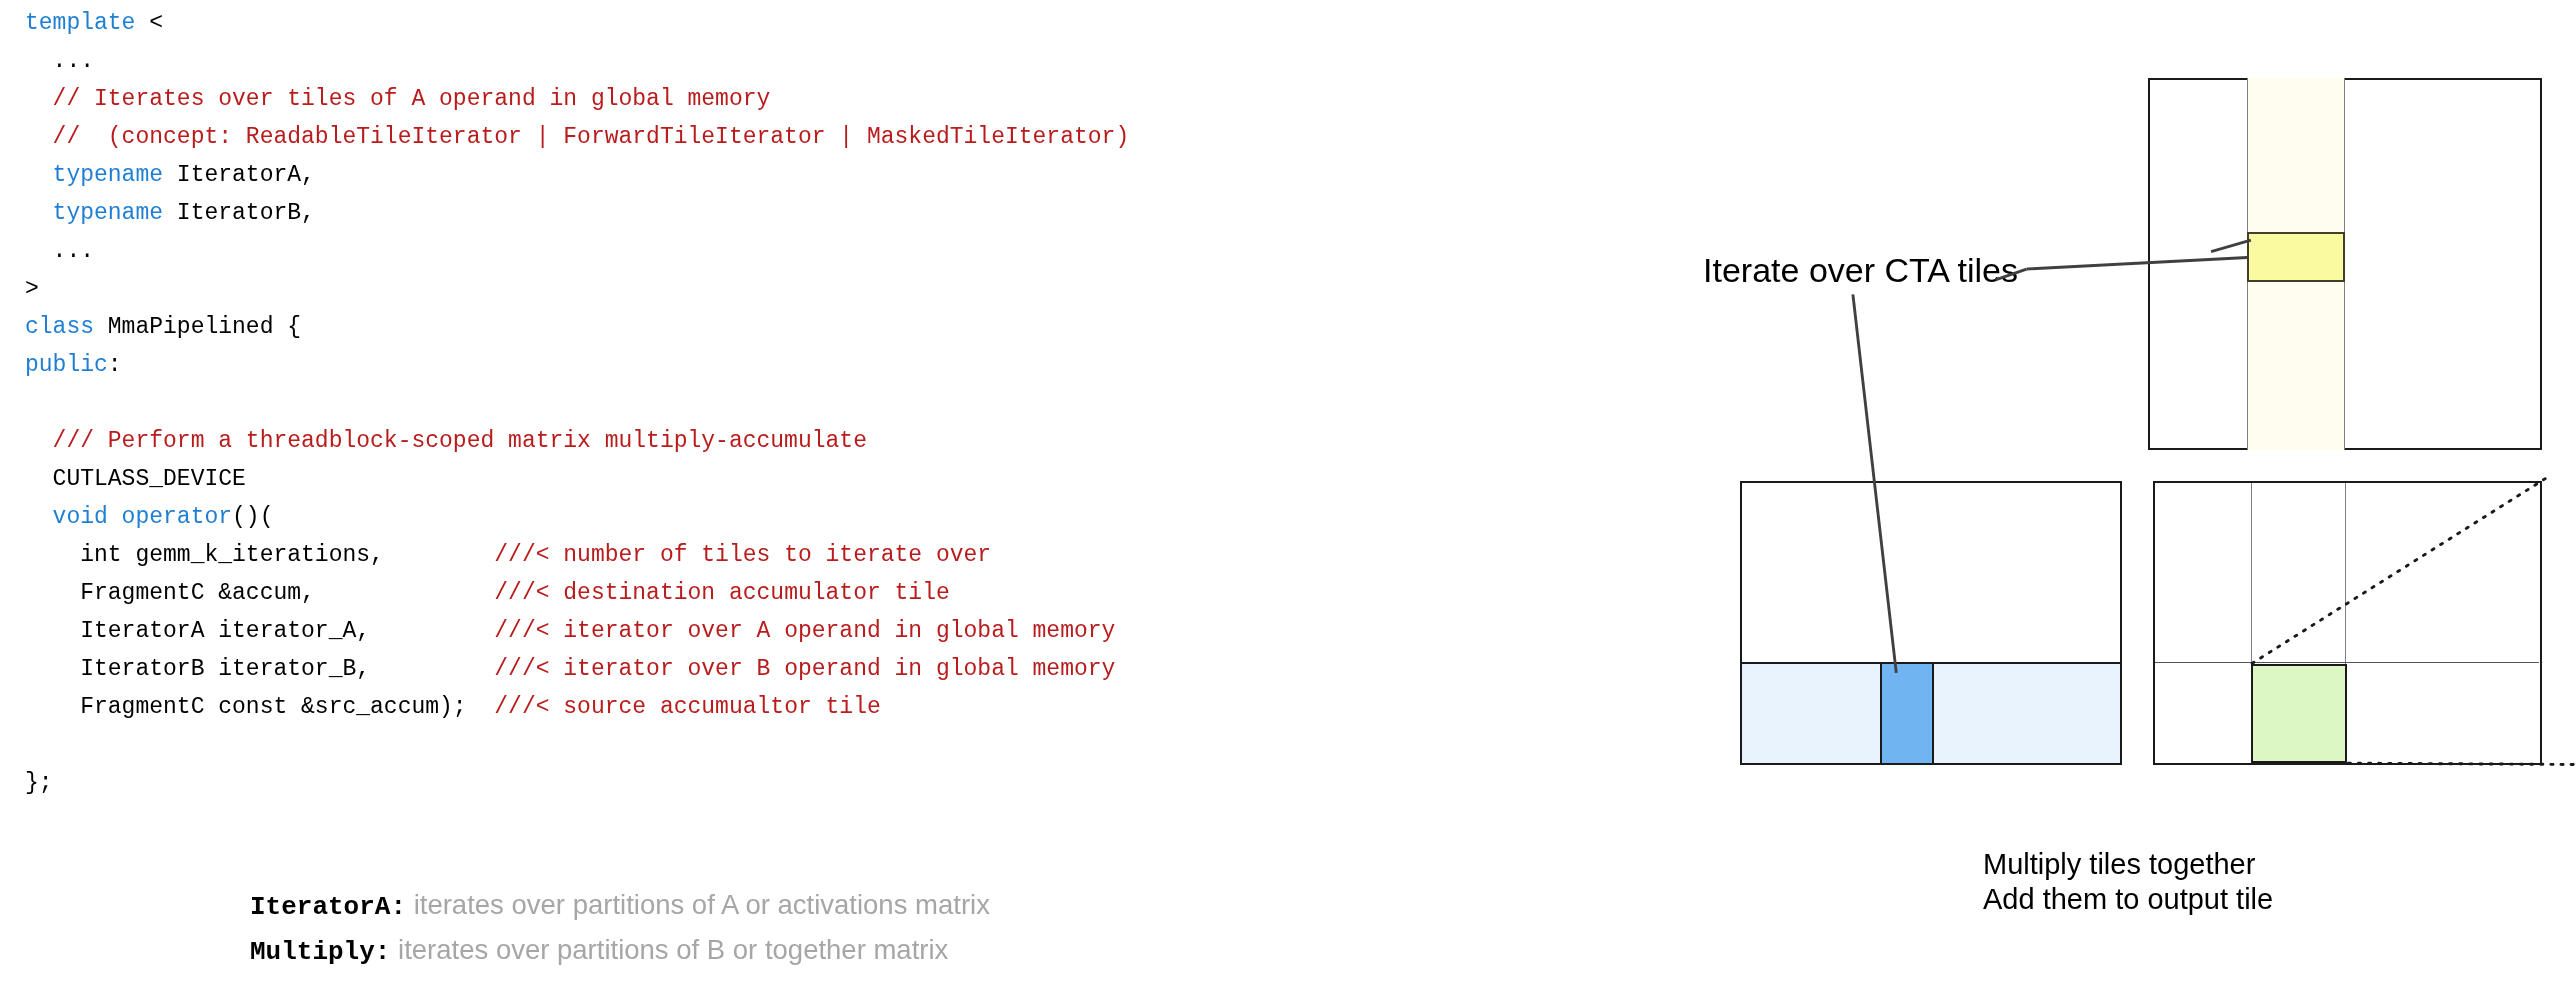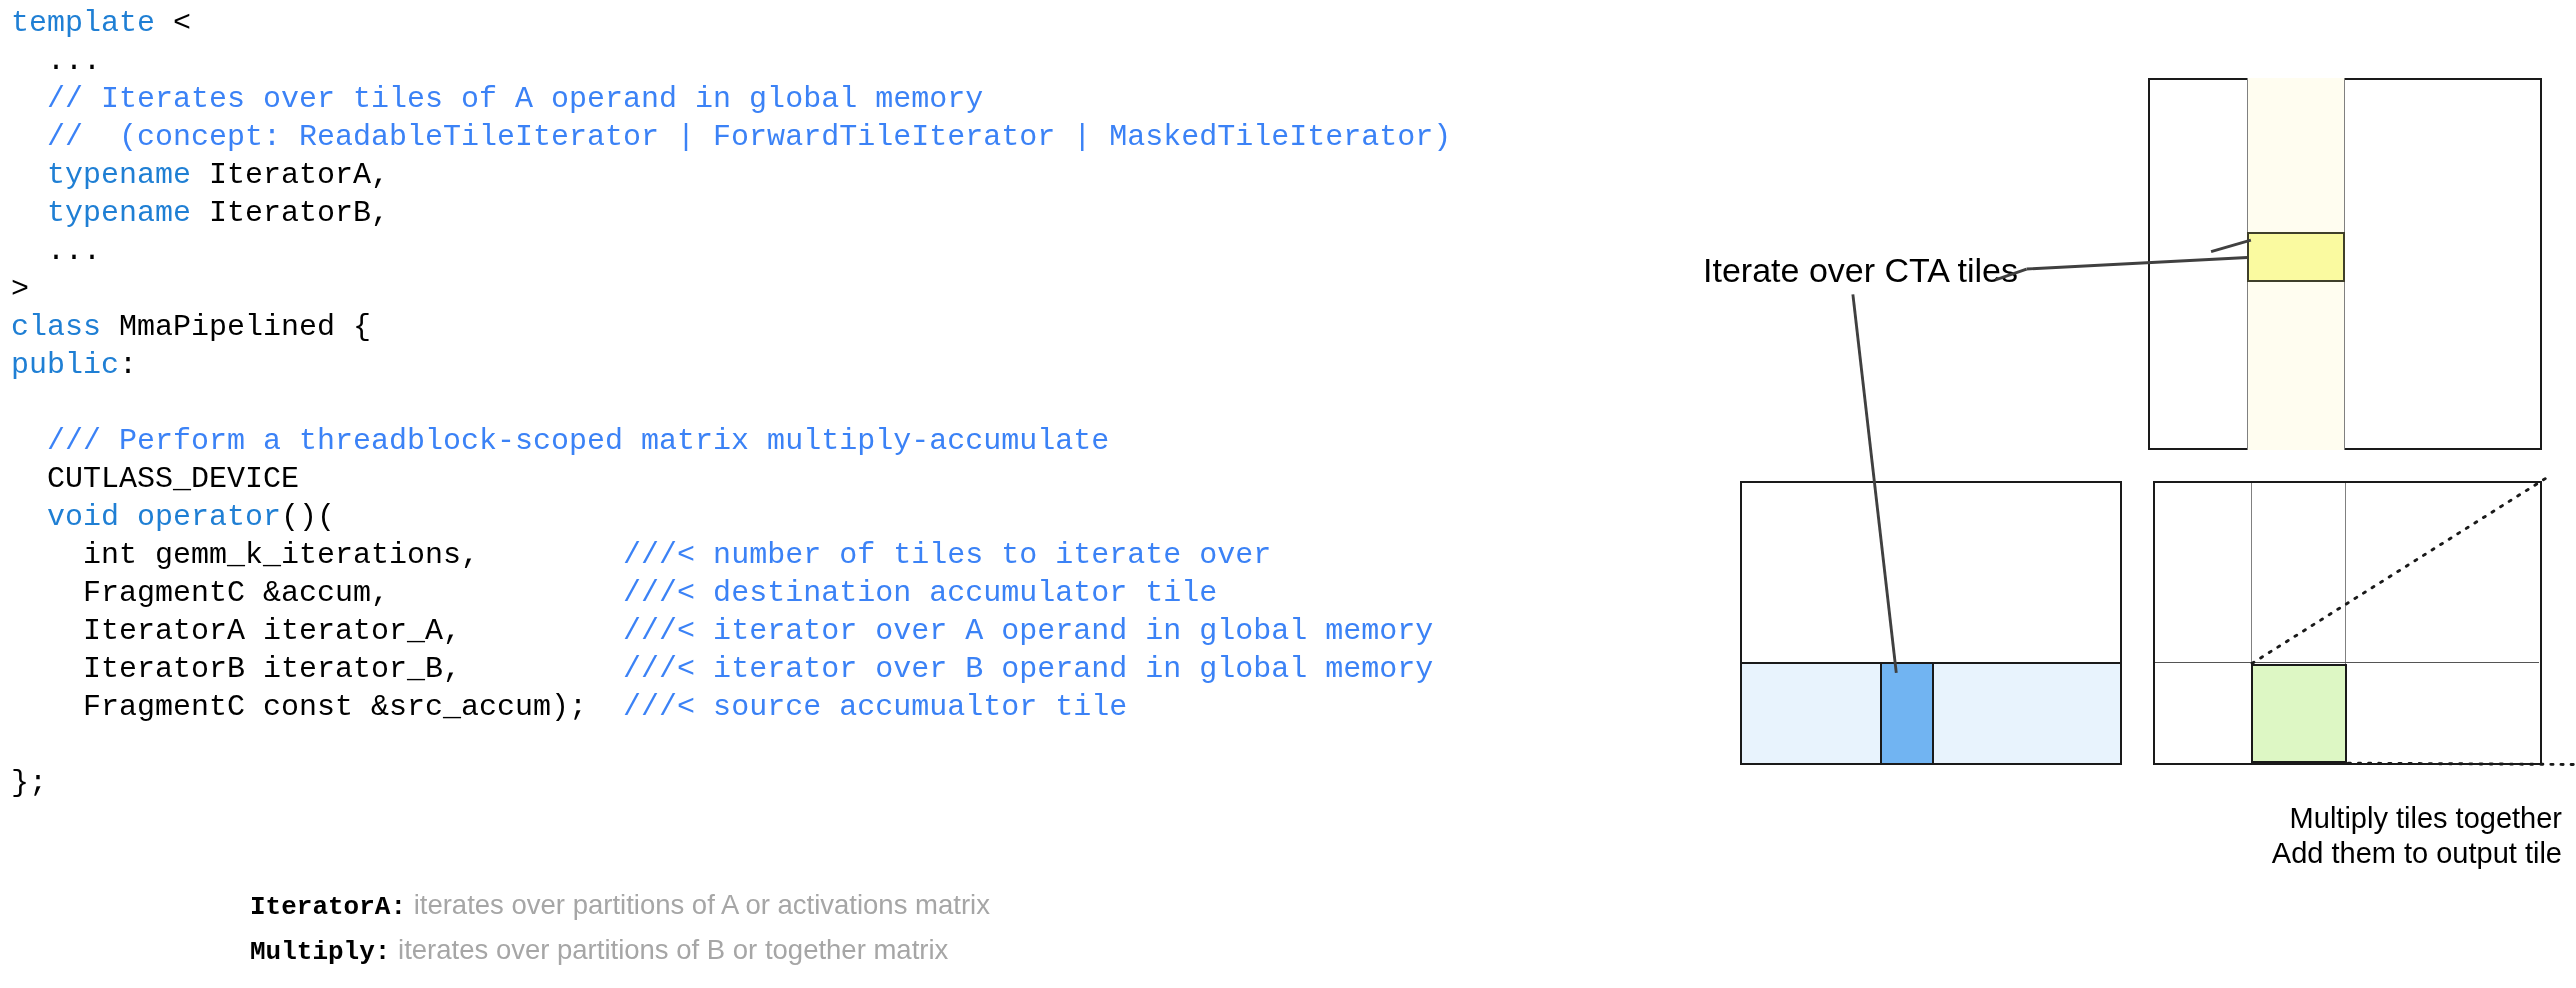--- a/index.html
+++ b/index.html
@@ -1,28 +1,28 @@
 <!DOCTYPE html>
 <html style="font-size:11.6px"><head>
 <meta charset="utf-8">
 <style>
   html,body{margin:0;padding:0;background:#ffffff;}
   body{width:2576px;height:989px;position:relative;overflow:hidden;
        font-family:"Liberation Sans",sans-serif;}
 
   
   #code-block{
-    position:absolute; left:11px; top:4.3px; width:1636px;
+    position:absolute; left:25px; top:4.3px; width:1636px;
     font-family:"Liberation Mono","DejaVu Sans Mono",monospace;
-    font-size:30px; line-height:38px; white-space:pre;
+    font-size:23px; line-height:38px; white-space:pre;
     color:#000000; letter-spacing:0px;
   }
   .code-line{height:38px; white-space:pre;}
   .kw{color:#1f7fd4;}
-  .cm{color:#3b82f6;}
+  .cm{color:#b91c1c;}
   .id{color:#000000;}
 
   
   #legend{
     position:absolute; left:250px; top:882px; width:1375px;
   }
   .legend-row{height:45px; line-height:45px; white-space:pre;}
   .legend-name{
     font-family:"Liberation Mono","DejaVu Sans Mono",monospace;
     font-size:26px; font-weight:bold; color:#000000;
@@ -68,22 +68,22 @@
   
   #cta-label{
     position:absolute; left:1569px; top:251px; width:449px;
     font-family:"Liberation Sans",sans-serif;
     font-size:34px; color:#000000; white-space:nowrap; text-align:right;
   }
   #leaders{position:absolute; left:1520px; top:72px; width:796px; height:724px;}
 
   
   #caption{
-    position:absolute; left:1983px; top:801px; width:579px;
-    text-align:right; font-family:"Liberation Sans",sans-serif;
+    position:absolute; left:1983px; top:847px; width:579px;
+    text-align:left; font-family:"Liberation Sans",sans-serif;
     font-size:29px; line-height:35px; color:#000000;
   }
 </style>
 </head>
 <body>
 
 <div id="code-block"><div class="code-line"><span class="kw">template</span><span class="id"> &lt;</span></div><div class="code-line"><span class="id">  ...</span></div><div class="code-line"><span class="cm">  // Iterates over tiles of A operand in global memory</span></div><div class="code-line"><span class="cm">  //  (concept: ReadableTileIterator | ForwardTileIterator | MaskedTileIterator)</span></div><div class="code-line"><span class="id">  </span><span class="kw">typename</span><span class="id"> IteratorA,</span></div><div class="code-line"><span class="id">  </span><span class="kw">typename</span><span class="id"> IteratorB,</span></div><div class="code-line"><span class="id">  ...</span></div><div class="code-line"><span class="id">&gt;</span></div><div class="code-line"><span class="kw">class</span><span class="id"> MmaPipelined {</span></div><div class="code-line"><span class="kw">public</span><span class="id">:</span></div><div class="code-line">&nbsp;</div><div class="code-line"><span class="cm">  /// Perform a threadblock-scoped matrix multiply-accumulate</span></div><div class="code-line"><span class="id">  CUTLASS_DEVICE</span></div><div class="code-line"><span class="id">  </span><span class="kw">void operator</span><span class="id">()(</span></div><div class="code-line"><span class="id">    int gemm_k_iterations,        </span><span class="cm">///&lt; number of tiles to iterate over</span></div><div class="code-line"><span class="id">    FragmentC &amp;accum,             </span><span class="cm">///&lt; destination accumulator tile</span></div><div class="code-line"><span class="id">    IteratorA iterator_A,         </span><span class="cm">///&lt; iterator over A operand in global memory</span></div><div class="code-line"><span class="id">    IteratorB iterator_B,         </span><span class="cm">///&lt; iterator over B operand in global memory</span></div><div class="code-line"><span class="id">    FragmentC const &amp;src_accum);  </span><span class="cm">///&lt; source accumualtor tile</span></div><div class="code-line">&nbsp;</div><div class="code-line"><span class="id">};</span></div></div>
 
 <div id="legend">
     <div class="legend-row"><span class="legend-name">IteratorA:</span><span class="legend-desc"> iterates over partitions of A or activations matrix</span></div>

